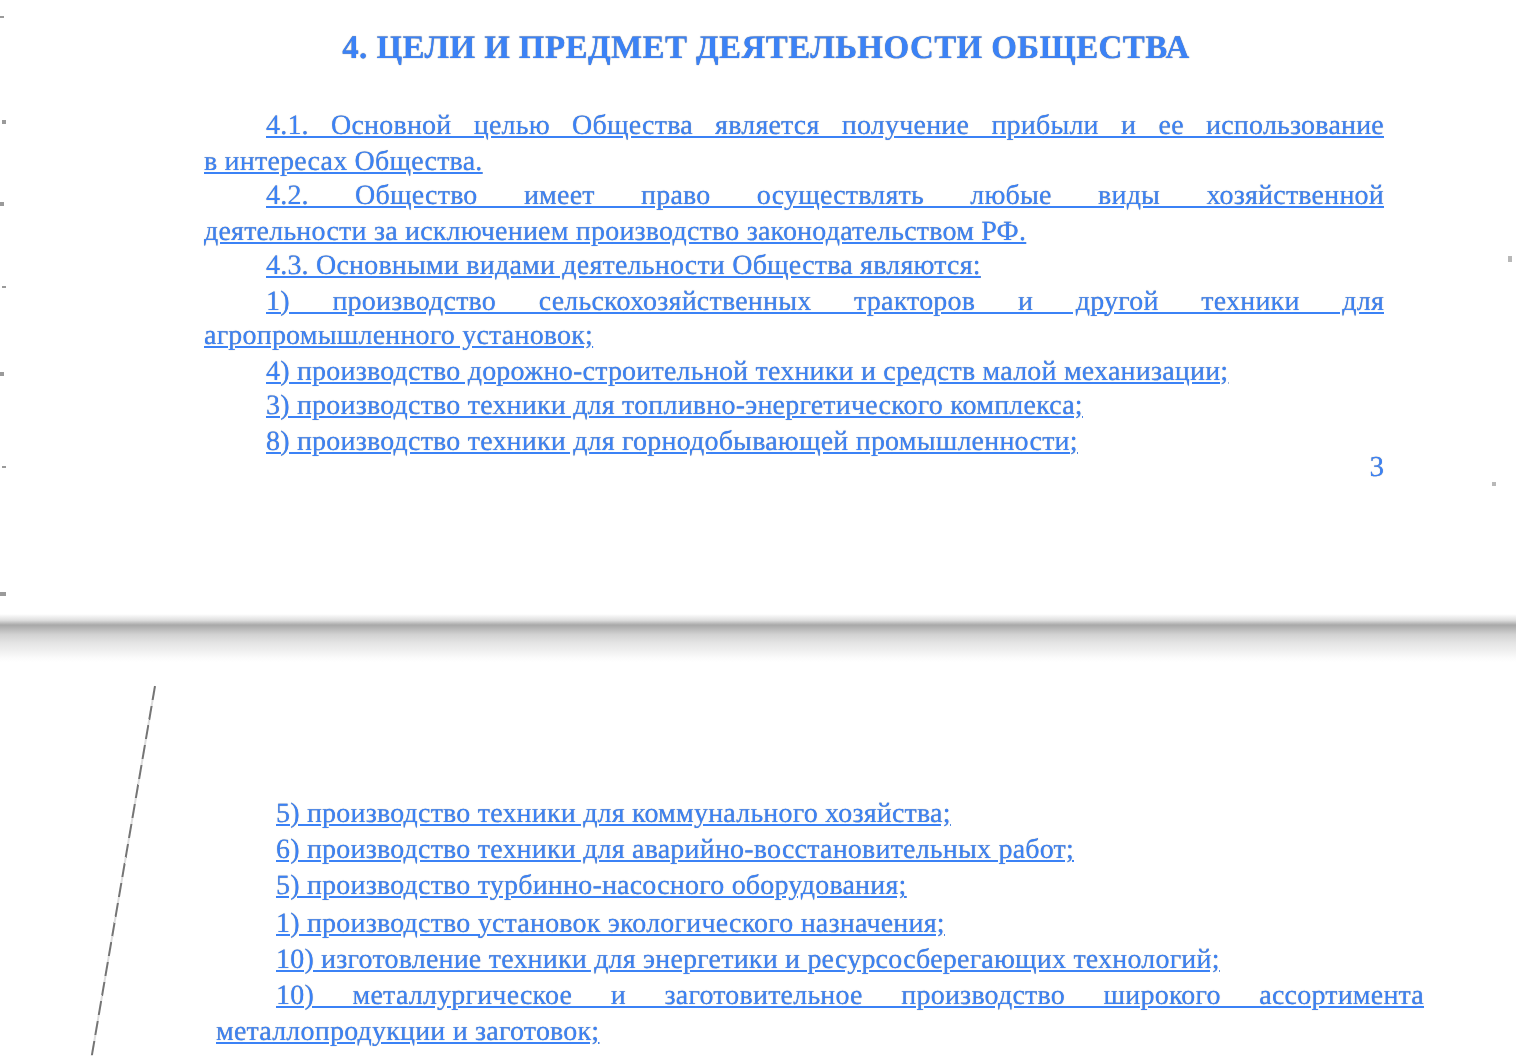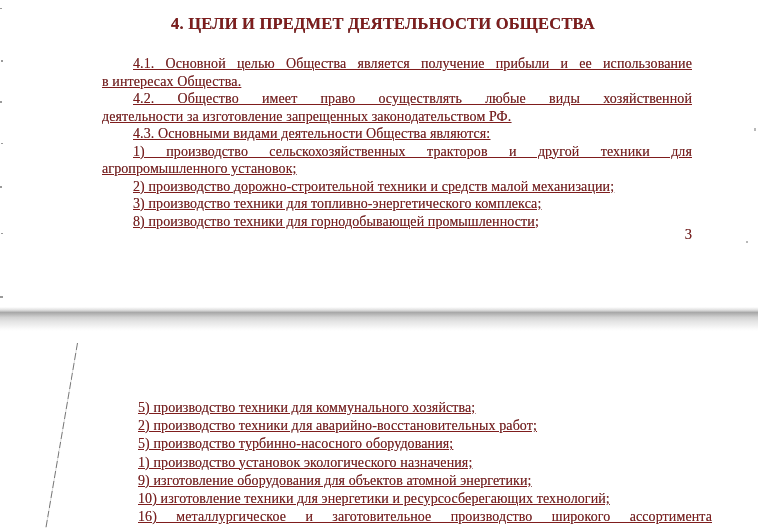--- a/index.html
+++ b/index.html
@@ -3,21 +3,21 @@
 <meta charset="utf-8">
 <style>
   html, body { margin: 0; padding: 0; background: #ffffff; }
   #screen {
     position: relative;
     width: 758px;
     height: 528px;
     overflow: hidden;
     background: #ffffff;
     font-family: "Liberation Serif", "DejaVu Serif", serif;
-    color: #7f1d1d;
+    color: #3b82f6;
   }
   .page { position: absolute; left: 0; width: 758px; background: #ffffff; }
   #page1 { top: 0; height: 307px; }
   #page2 { top: 346px; height: 197px; }
 
   
   #page-gap {
     position: absolute; left: 0; top: 307px; width: 758px; height: 24px;
     background: linear-gradient(to bottom,
       #ffffff 0%, #dedede 13%, #a8a8a8 23%, #b6b6b6 30%,
@@ -87,25 +87,25 @@
   <div class="page" id="page1">
 
     <div class="heading-row">
       <span>4. ЦЕЛИ И ПРЕДМЕТ ДЕЯТЕЛЬНОСТИ ОБЩЕСТВА</span>
     </div>
 
     <div class="body-col" id="body1">
       <div class="line ind just">4.1. Основной целью Общества является получение прибыли и ее использование</div>
       <div class="line">в интересах Общества.</div>
       <div class="line ind just">4.2. Общество имеет право осуществлять любые виды хозяйственной</div>
-      <div class="line">деятельности за изготовление запрещенных законодательством РФ.</div>
+      <div class="line">деятельности за исключением производство законодательством РФ.</div>
       <div class="line ind">4.3. Основными видами деятельности Общества являются:</div>
       <div class="line ind just">1) производство сельскохозяйственных тракторов и другой техники для</div>
       <div class="line">агропромышленного установок;</div>
-      <div class="line ind">2) производство дорожно-строительной техники и средств малой механизации;</div>
+      <div class="line ind">4) производство дорожно-строительной техники и средств малой механизации;</div>
       <div class="line ind">3) производство техники для топливно-энергетического комплекса;</div>
       <div class="line ind">8) производство техники для горнодобывающей промышленности;</div>
     </div>
 
     <div class="pagenum">3</div>
 
     <span class="speck s1"></span>
     <span class="speck s2"></span>
     <span class="speck s3"></span>
     <span class="speck s4"></span>
@@ -117,24 +117,23 @@
   </div>
 
   <div id="page-gap"></div>
 
   <div class="page" id="page2">
 
     <div class="crease"></div>
 
     <div class="body-col" id="body2">
       <div class="line ind">5) производство техники для коммунального хозяйства;</div>
-      <div class="line ind">2) производство техники для аварийно-восстановительных работ;</div>
+      <div class="line ind">6) производство техники для аварийно-восстановительных работ;</div>
       <div class="line ind">5) производство турбинно-насосного оборудования;</div>
       <div class="line ind">1) производство установок экологического назначения;</div>
-      <div class="line ind">9) изготовление оборудования для объектов атомной энергетики;</div>
       <div class="line ind">10) изготовление техники для энергетики и ресурсосберегающих технологий;</div>
-      <div class="line ind just">16) металлургическое и заготовительное производство широкого ассортимента</div>
+      <div class="line ind just">10) металлургическое и заготовительное производство широкого ассортимента</div>
       <div class="line">металлопродукции и заготовок;</div>
     </div>
 
   </div>
 
 </div>
 
 </body></html>

